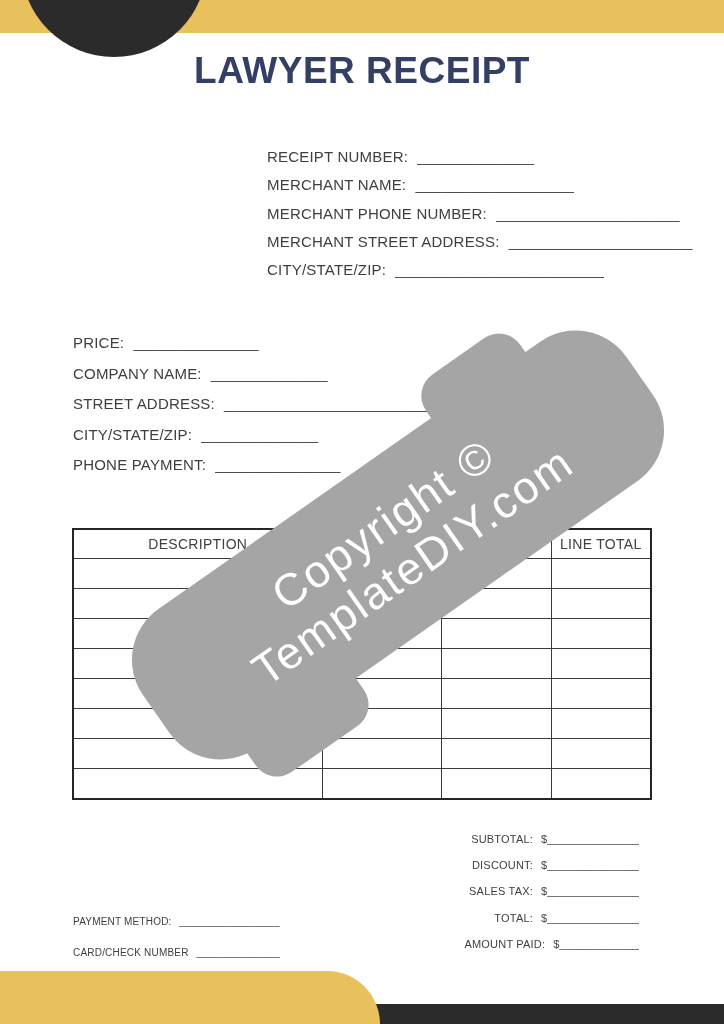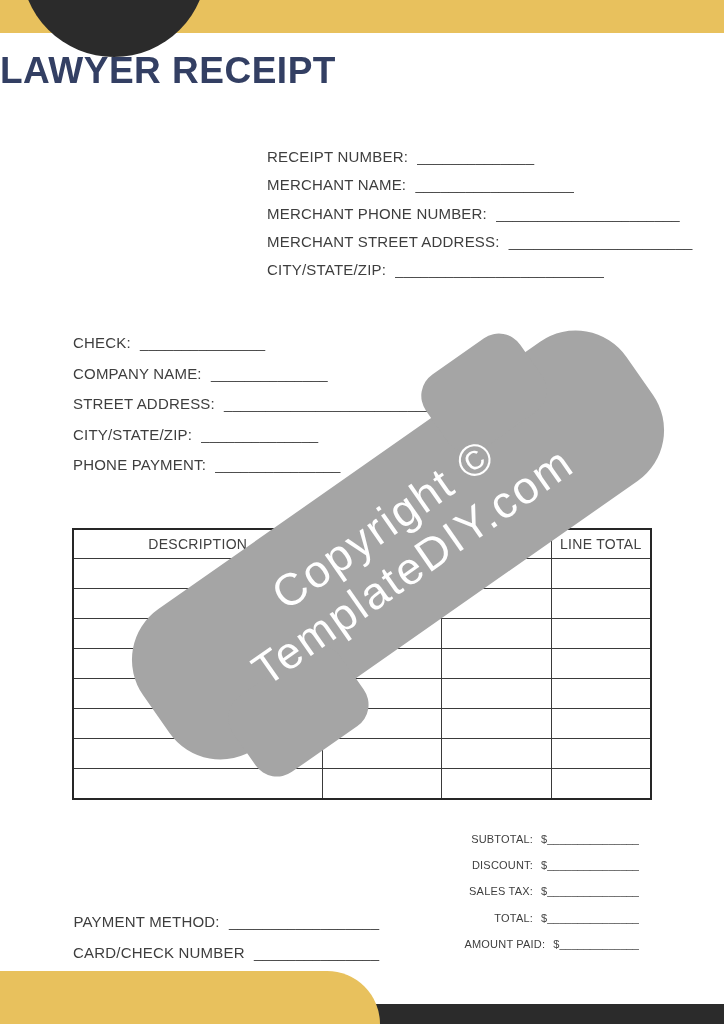--- a/index.html
+++ b/index.html
@@ -23,21 +23,21 @@
     position: absolute; left: 21px; top: -129px;
     width: 186px; height: 186px;
     border-radius: 50%;
     background: #2B2B2B;
   }
 
   
   .page-title {
     position: absolute; left: 0; top: 52px;
     width: 724px;
-    text-align: left;
+    text-align: center;
     font-size: 37px;
     font-weight: 700;
     letter-spacing: 0.5px;
     color: #333F63;
     line-height: 1;
   }
 
   .line { white-space: nowrap; }
   .lbl { letter-spacing: 0.2px; }
   .blank { margin-left: 5px; letter-spacing: 0; color: #444444; }
@@ -88,23 +88,22 @@
   .totals-block {
     position: absolute; right: 85px; top: 826px;
     text-align: right;
     font-size: 11px;
     line-height: 26.2px;
   }
 
   
   .payment-block {
     position: absolute; left: 73px; top: 906px;
-    font-size: 15px;
+    font-size: 10px;
     line-height: 31px;
-    text-align: right;
   }
 
   
   .watermark {
     position: absolute; left: 103px; top: 460px;
     width: 590px; height: 170px;
     transform: rotate(-35deg);
     z-index: 5;
   }
   .wm-band {
@@ -169,21 +168,21 @@
       <span class="blank">______________________</span>
     </div>
     <div class="line">
       <span class="lbl">CITY/STATE/ZIP:</span>
       <span class="blank">_________________________</span>
     </div>
   </div>
 
   <div class="soldto-block">
     <div class="line">
-      <span class="lbl">CHECK:</span>
+      <span class="lbl">PRICE:</span>
       <span class="blank">_______________</span>
     </div>
     <div class="line">
       <span class="lbl">COMPANY NAME:</span>
       <span class="blank">______________</span>
     </div>
     <div class="line">
       <span class="lbl">STREET ADDRESS:</span>
       <span class="blank">_____________________________</span>
     </div>

